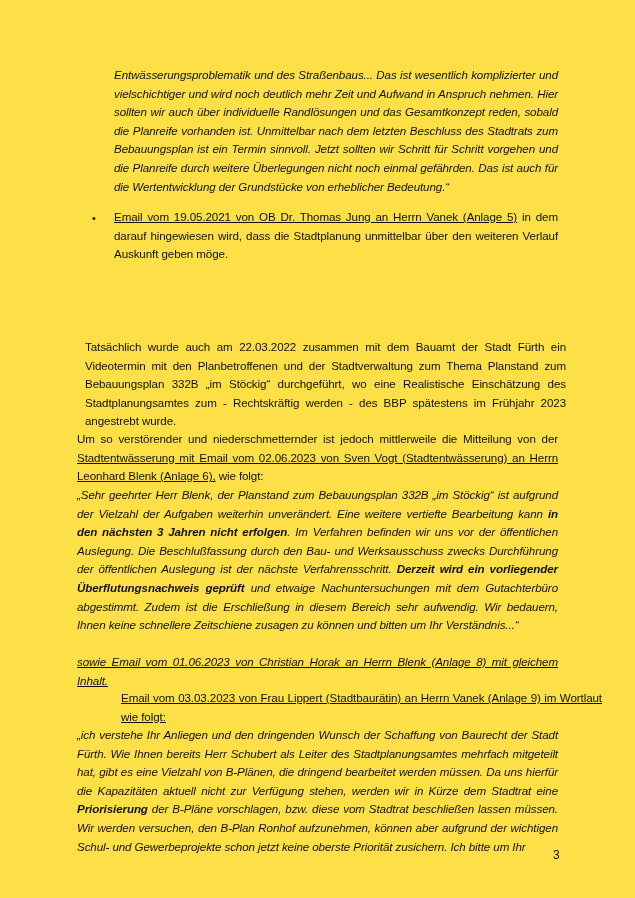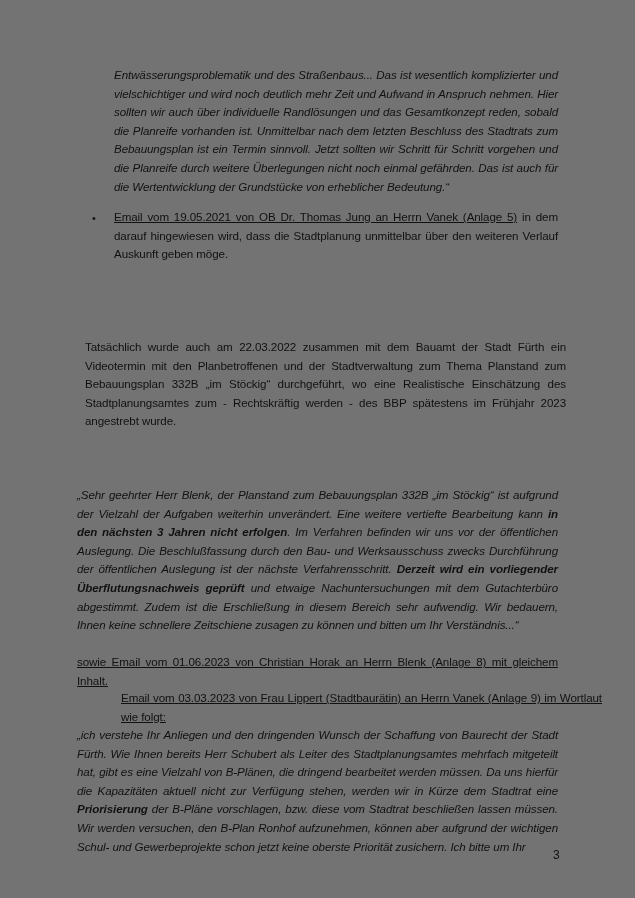--- a/index.html
+++ b/index.html
@@ -1,18 +1,18 @@
 <!DOCTYPE html>
 <html><head>
 <meta charset="utf-8">
 <style>
   html, body { margin: 0; padding: 0; background: #ffffff; }
   body { width: 635px; height: 898px; position: relative; overflow: hidden;
          font-family: "Liberation Sans", sans-serif; color: #111; }
-  .page { position: absolute; left: 0; top: 0; width: 635px; height: 898px; background:#737373; }
+  .page { position: absolute; left: 0; top: 0; width: 635px; height: 898px; background:#fde047; }
   .block { position: absolute; left: 77px; width: 481px; font-size: 11.6px; line-height: 18.6px;
            text-align: justify; letter-spacing: -0.1px; }
   .quote-indent { left: 114px; width: 444px; }
   .it { font-style: italic; }
   .b { font-weight: bold; }
   .u { text-decoration: underline; }
   .bullet { position: absolute; left: 92px; font-size: 11px; }
   .pagenum { position: absolute; left: 553px; top: 848px; font-size: 12px; }
   p { margin: 0; }
 </style>
@@ -22,22 +22,23 @@
 <div class="page">
 
   <p class="block quote-indent it" style="top:66px;">Entwässerungsproblematik und des Straßenbaus... Das ist wesentlich komplizierter und vielschichtiger und wird noch deutlich mehr Zeit und Aufwand in Anspruch nehmen. Hier sollten wir auch über individuelle Randlösungen und das Gesamtkonzept reden, sobald die Planreife vorhanden ist. Unmittelbar nach dem letzten Beschluss des Stadtrats zum Bebauungsplan ist ein Termin sinnvoll. Jetzt sollten wir Schritt für Schritt vorgehen und die Planreife durch weitere Überlegungen nicht noch einmal gefährden. Das ist auch für die Wertentwicklung der Grundstücke von erheblicher Bedeutung.“</p>
 
   <span class="bullet" style="top:212px;">•</span>
   <p class="block quote-indent" style="top:208px;"><span class="u">Email vom 19.05.2021 von OB Dr. Thomas Jung an Herrn Vanek (Anlage 5)</span><span> in dem darauf hingewiesen wird, dass die Stadtplanung unmittelbar über den weiteren Verlauf Auskunft geben möge.</span></p>
 
 
   <p class="block" style="top:338px;margin-left:8px;">Tatsächlich wurde auch am 22.03.2022 zusammen mit dem Bauamt der Stadt Fürth ein Videotermin mit den Planbetroffenen und der Stadtverwaltung zum Thema Planstand zum Bebauungsplan 332B „im Stöckig“ durchgeführt, wo eine Realistische Einschätzung des Stadtplanungsamtes zum - Rechtskräftig werden - des BBP spätestens im Frühjahr 2023 angestrebt wurde.</p>
 
+  <p class="block" style="top:430px;"><span>Um so verstörender und niederschmetternder ist jedoch mittlerweile die Mitteilung von der </span><span class="u">Stadtentwässerung mit Email vom 02.06.2023 von Sven Vogt (Stadtentwässerung) an Herrn Leonhard Blenk (Anlage 6),</span><span> wie folgt:</span></p>
 
   <p class="block it" style="top:486px;"><span>„Sehr geehrter Herr Blenk, der Planstand zum Bebauungsplan 332B „im Stöckig“ ist aufgrund der Vielzahl der Aufgaben weiterhin unverändert. Eine weitere vertiefte Bearbeitung kann </span><span class="b">in den nächsten 3 Jahren nicht erfolgen</span><span>. Im Verfahren befinden wir uns vor der öffentlichen Auslegung. Die Beschlußfassung durch den Bau- und Werksausschuss zwecks Durchführung der öffentlichen Auslegung ist der nächste Verfahrensschritt. </span><span class="b">Derzeit wird ein vorliegender Überflutungsnachweis geprüft</span><span> und etwaige Nachuntersuchungen mit dem Gutachterbüro abgestimmt. Zudem ist die Erschließung in diesem Bereich sehr aufwendig. Wir bedauern, Ihnen keine schnellere Zeitschiene zusagen zu können und bitten um Ihr Verständnis...“</span></p>
 
-  <p class="block u" style="top:653px;">sowie Email vom 01.06.2023 von Christian Horak an Herrn Blenk (Anlage 8) mit gleichem Inhalt.</p>
+  <p class="block u" style="top:653px;font-style:italic;">sowie Email vom 01.06.2023 von Christian Horak an Herrn Blenk (Anlage 8) mit gleichem Inhalt.</p>
 
   <p class="block u" style="top:689px;margin-left:44px;">Email vom 03.03.2023 von Frau Lippert (Stadtbaurätin) an Herrn Vanek (Anlage 9) im Wortlaut wie folgt:</p>
   <p class="block it" style="top:726px;"><span>„ich verstehe Ihr Anliegen und den dringenden Wunsch der Schaffung von Baurecht der Stadt Fürth. Wie Ihnen bereits Herr Schubert als Leiter des Stadtplanungsamtes mehrfach mitgeteilt hat, gibt es eine Vielzahl von B-Plänen, die dringend bearbeitet werden müssen. Da uns hierfür die Kapazitäten aktuell nicht zur Verfügung stehen, werden wir in Kürze dem Stadtrat eine </span><span class="b">Priorisierung</span><span> der B-Pläne vorschlagen, bzw. diese vom Stadtrat beschließen lassen müssen. Wir werden versuchen, den B-Plan Ronhof aufzunehmen, können aber aufgrund der wichtigen Schul- und Gewerbeprojekte schon jetzt keine oberste Priorität zusichern. Ich bitte um Ihr</span></p>
 
   <span class="pagenum">3</span>
 </div>
 
 </body></html>

